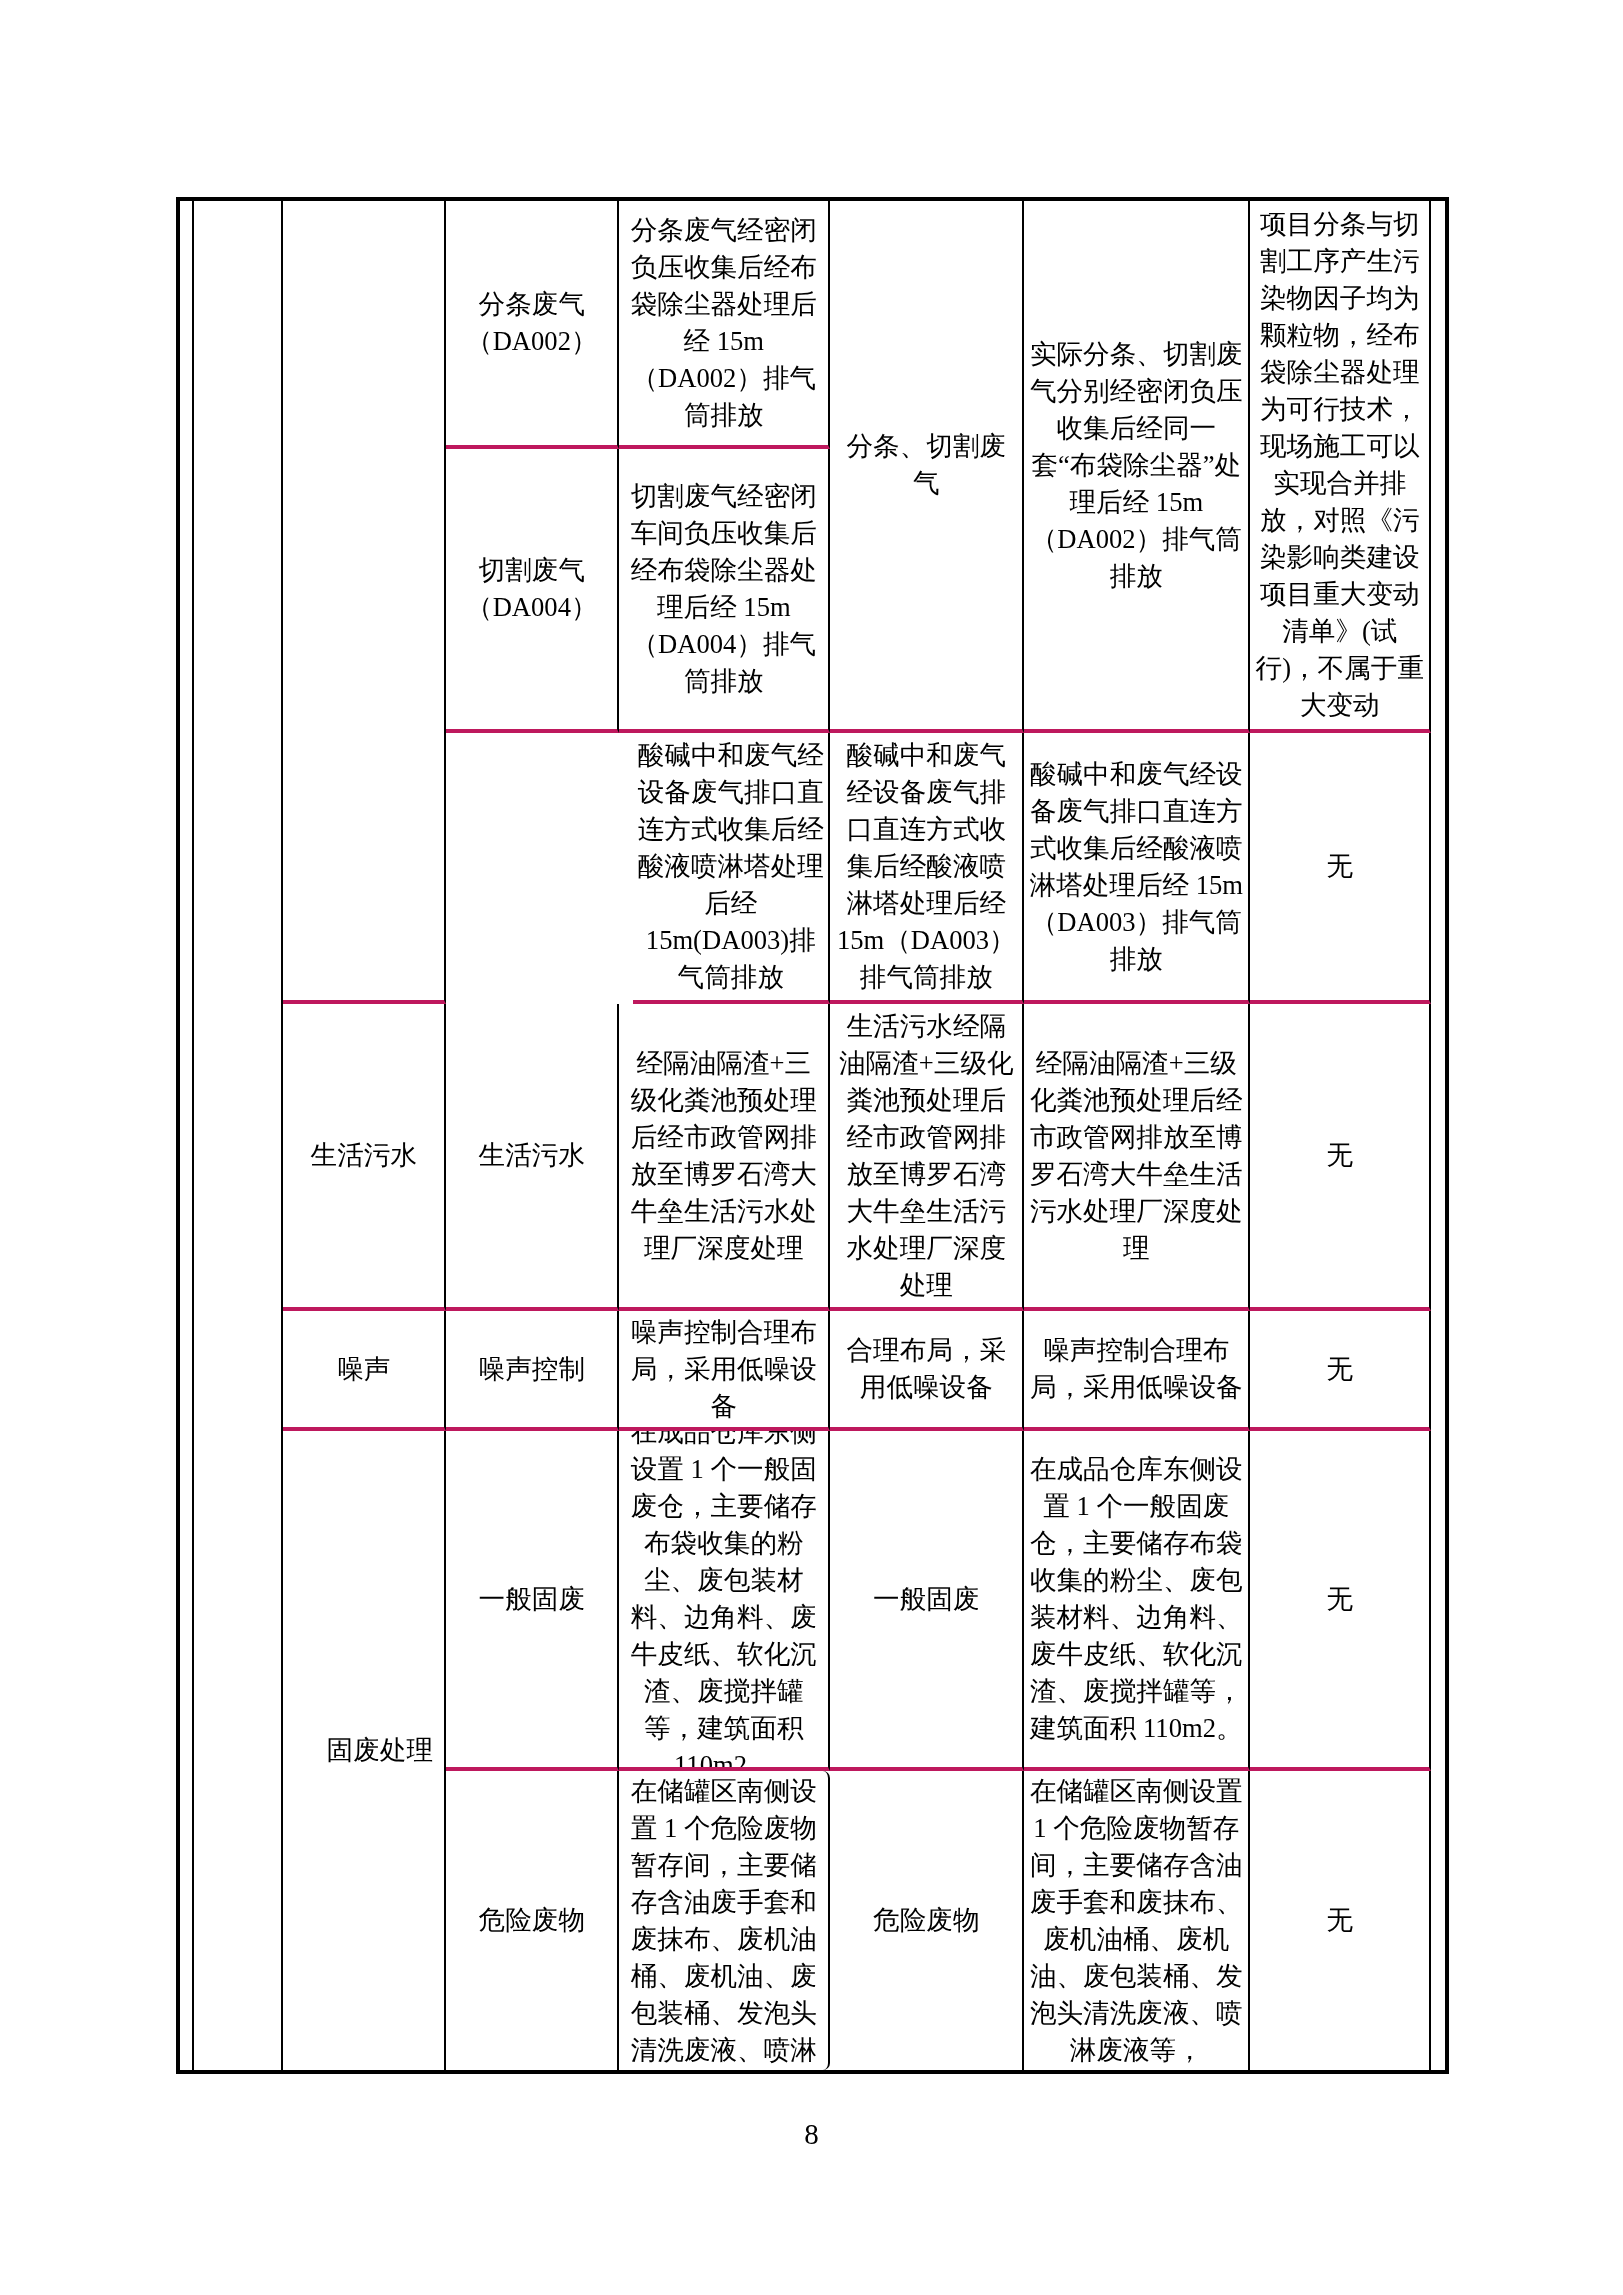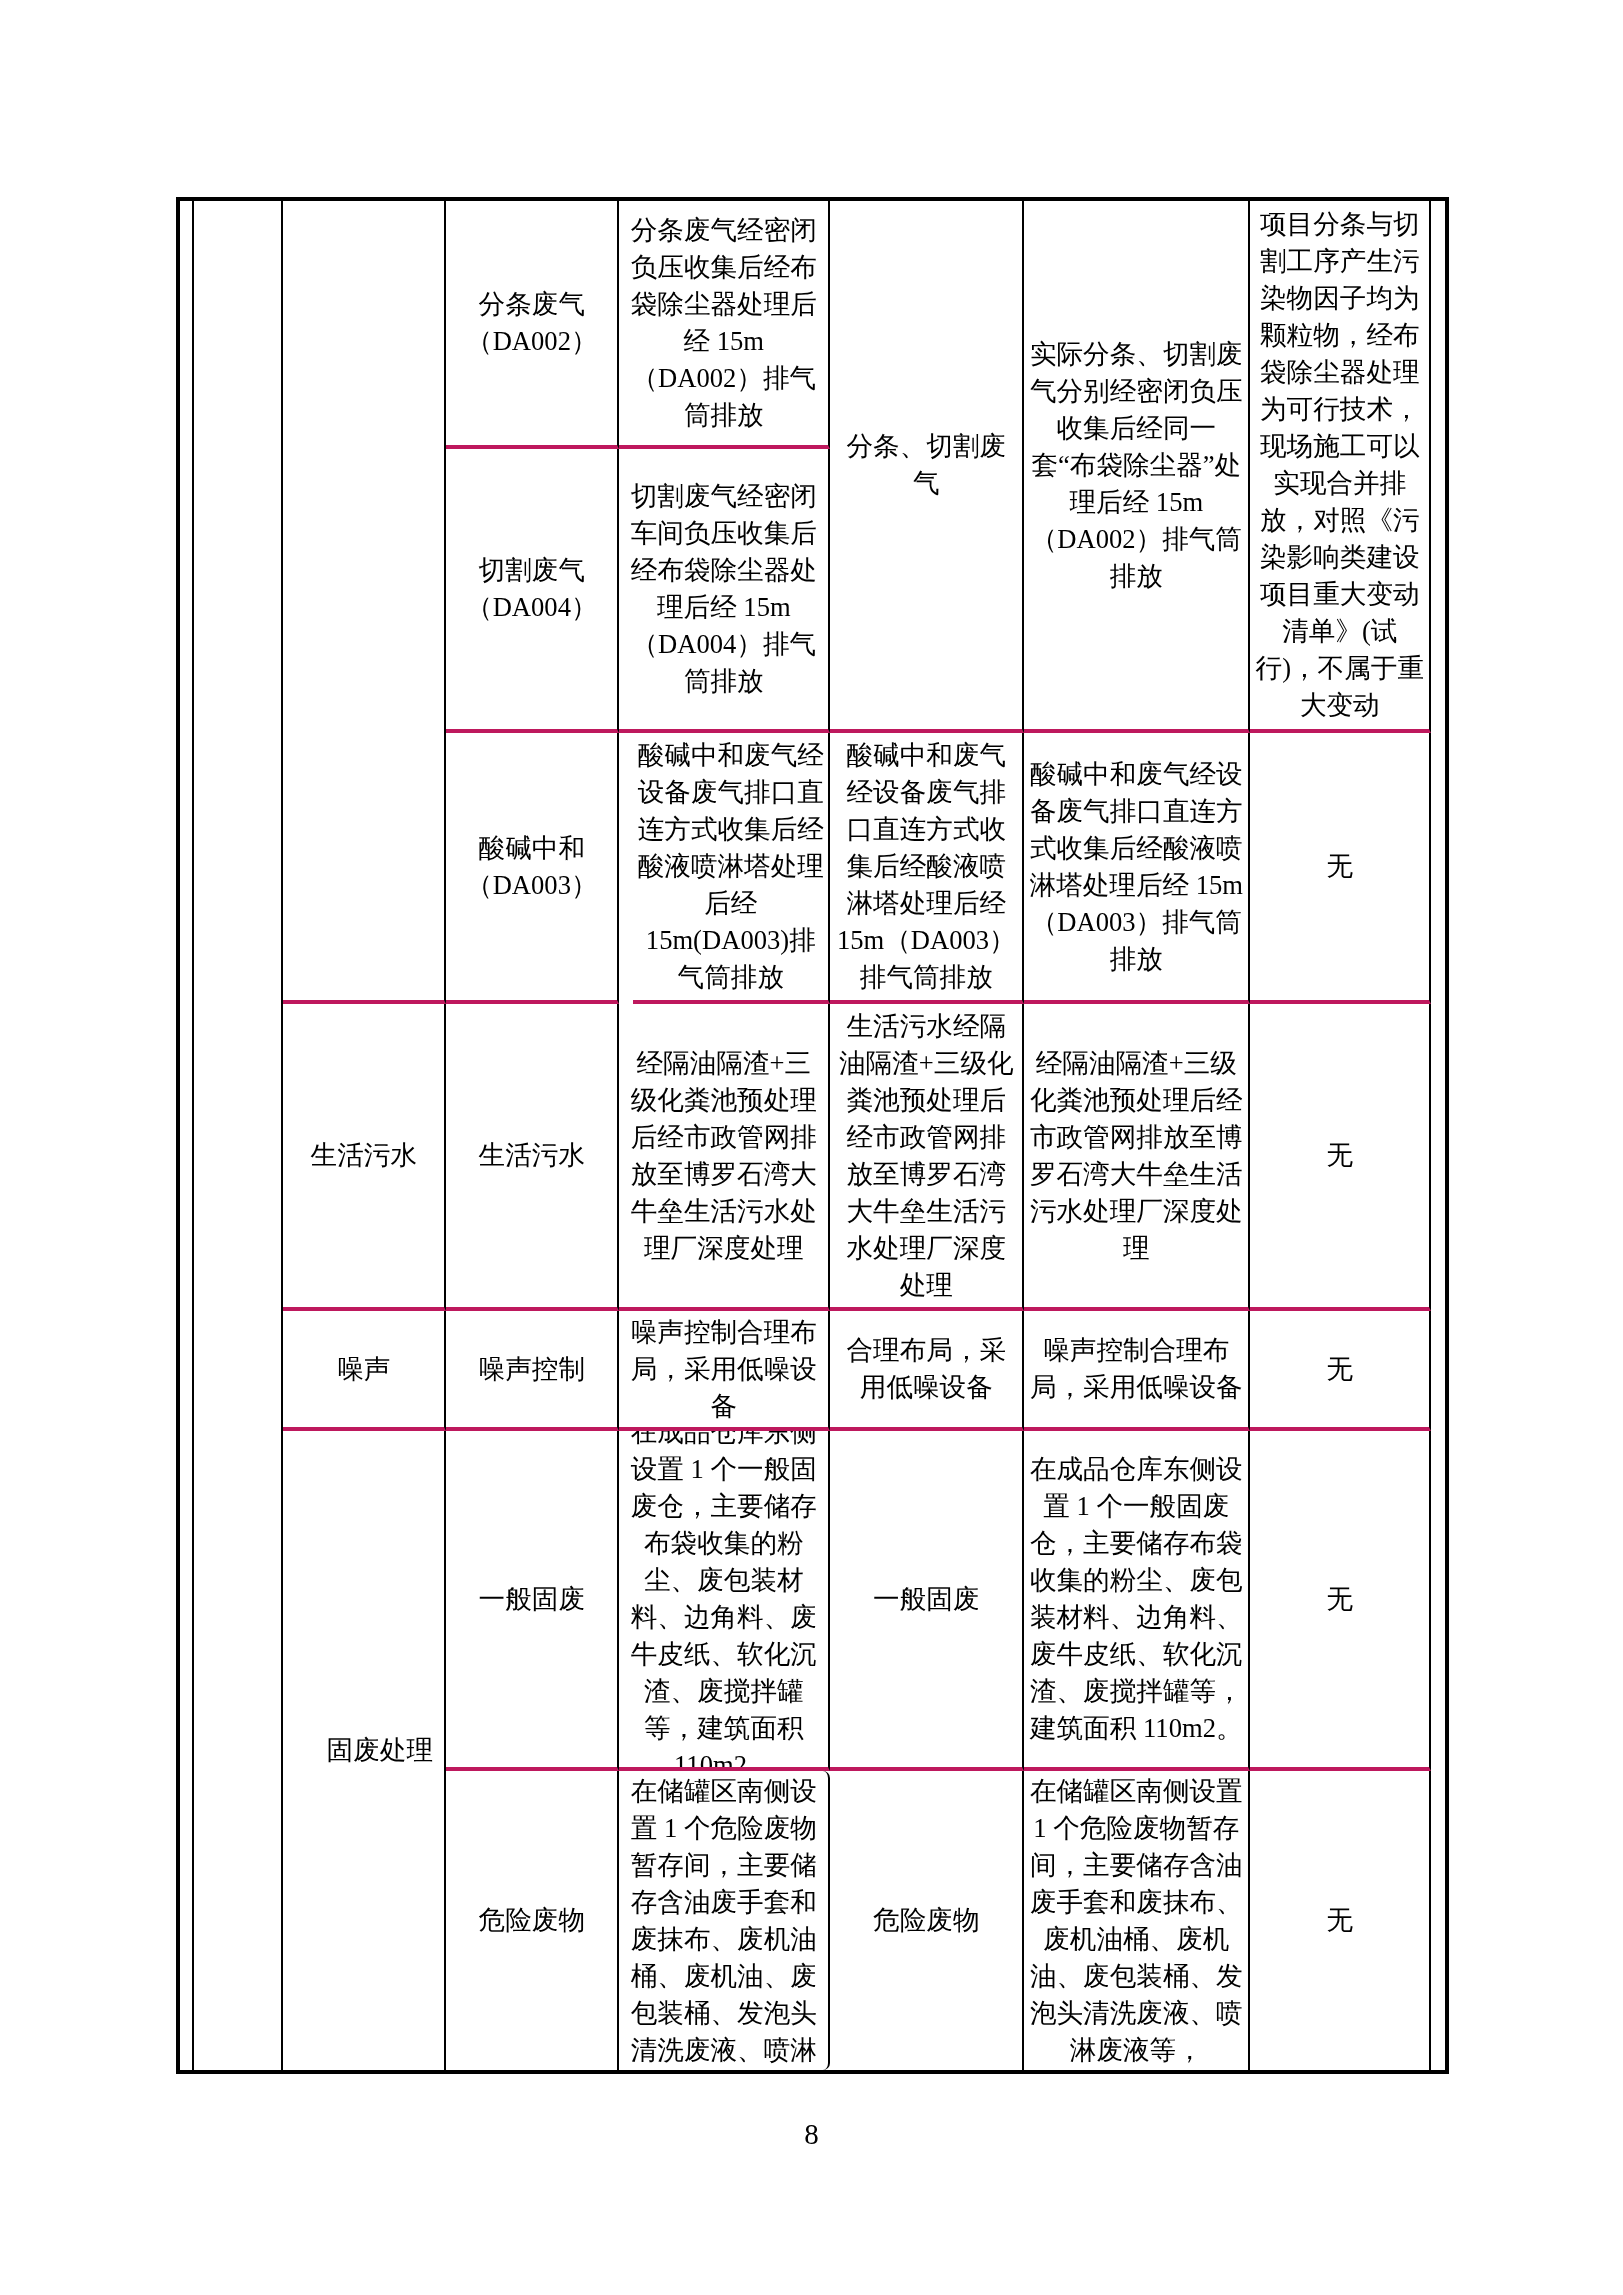--- a/index.html
+++ b/index.html
@@ -43,22 +43,20 @@
 
     <div class="cell" style="grid-area:1/3/4/4;"></div>
     <div class="cell" style="grid-area:4/3/5/4;">生活污水</div>
     <div class="cell" style="grid-area:5/3/6/4;">噪声</div>
     <div class="cell nbb" style="grid-area:6/3/8/4;margin-left:32px;">固废处理</div>
 
     <div class="cell" style="grid-area:1/4/2/5;">分条废气
 （DA002）</div>
     <div class="cell" style="grid-area:2/4/3/5;">切割废气
 （DA004）</div>
-    <div class="cell" style="grid-area:3/4/4/5;">酸碱中和
-（DA003）</div>
     <div class="cell" style="grid-area:4/4/5/5;">生活污水</div>
     <div class="cell" style="grid-area:5/4/6/5;">噪声控制</div>
     <div class="cell" style="grid-area:6/4/7/5;">一般固废</div>
     <div class="cell nbb" style="grid-area:7/4/8/5;">危险废物</div>
 
     <div class="cell" style="grid-area:1/5/2/6;">分条废气经密闭负压收集后经布袋除尘器处理后经 15m（DA002）排气筒排放</div>
     <div class="cell" style="grid-area:2/5/3/6;">切割废气经密闭车间负压收集后经布袋除尘器处理后经 15m（DA004）排气筒排放</div>
     <div class="cell" style="grid-area:3/5/4/6;margin-left:14px;">酸碱中和废气经设备废气排口直连方式收集后经酸液喷淋塔处理后经 15m(DA003)排气筒排放</div>
     <div class="cell" style="grid-area:4/5/5/6;">经隔油隔渣+三级化粪池预处理后经市政管网排放至博罗石湾大牛垒生活污水处理厂深度处理</div>
     <div class="cell" style="grid-area:5/5/6/6;">噪声控制合理布局，采用低噪设备</div>

